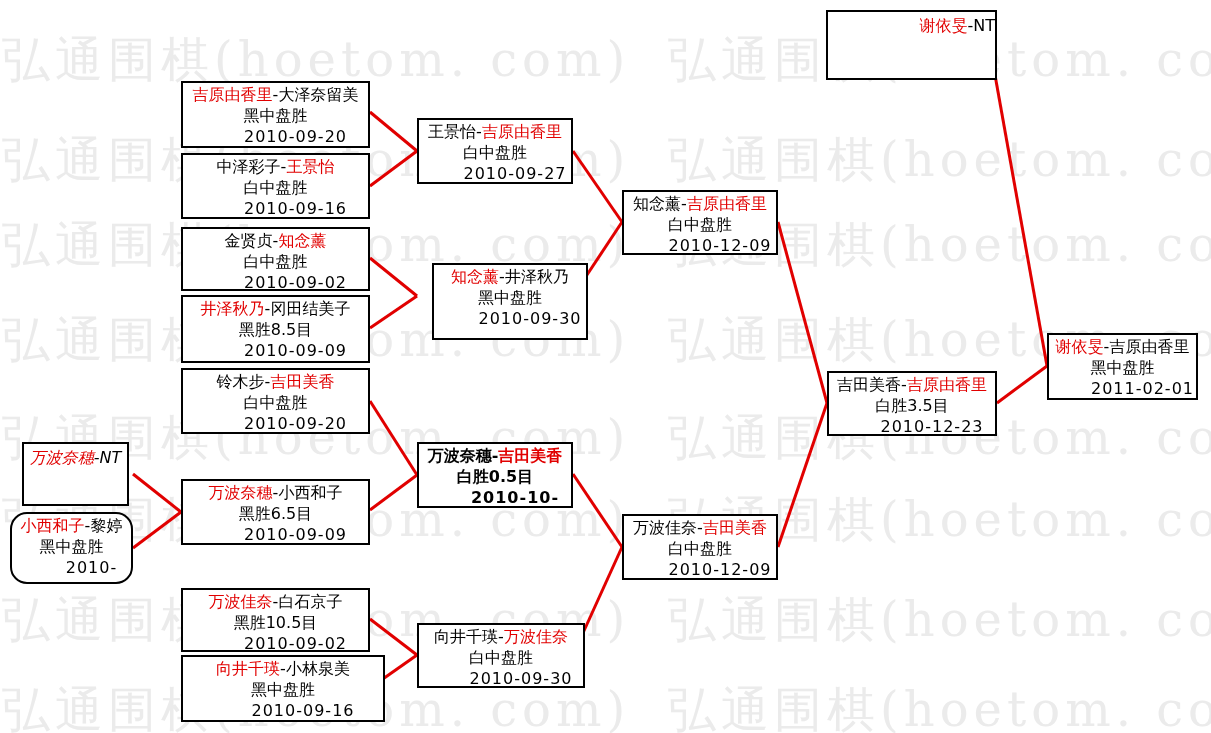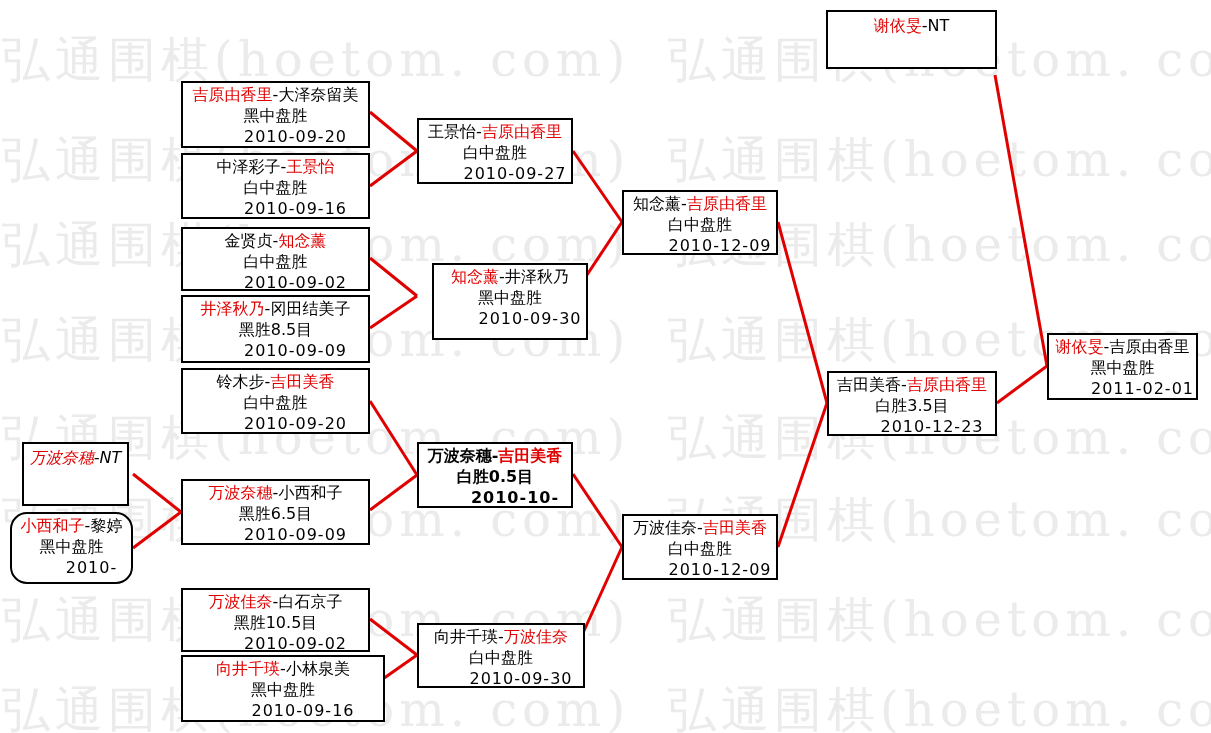--- a/index.html
+++ b/index.html
@@ -160,21 +160,21 @@
       <div class="match-box" style="left: 622px; top: 514px; width: 156px; height: 66px;">
         <div class="l1"><span>万波佳奈-</span><span class="red">吉田美香</span></div>
         <div class="l2">白中盘胜</div>
         <div class="l3">2010-12-09</div>
       </div>
       <div class="match-box" style="left: 827px; top: 371px; width: 170px; height: 65px;">
         <div class="l1"><span>吉田美香-</span><span class="red">吉原由香里</span></div>
         <div class="l2">白胜3.5目</div>
         <div class="l3">2010-12-23</div>
       </div>
-      <div class="match-box single" style="left: 826px; top: 10px; width: 171px; height: 59px;">
+      <div class="match-box single" style="left: 826px; top: 10px; width: 171px; height: 70px; text-align: right;">
         <div class="l1"><span class="red">谢依旻</span><span>-NT</span></div>
       </div>
       <div class="match-box" style="left: 1047px; top: 333px; width: 151px; height: 67px;">
         <div class="l1"><span class="red">谢依旻</span><span>-吉原由香里</span></div>
         <div class="l2">黑中盘胜</div>
         <div class="l3">2011-02-01</div>
       </div>
     </div>
 </div>
 

